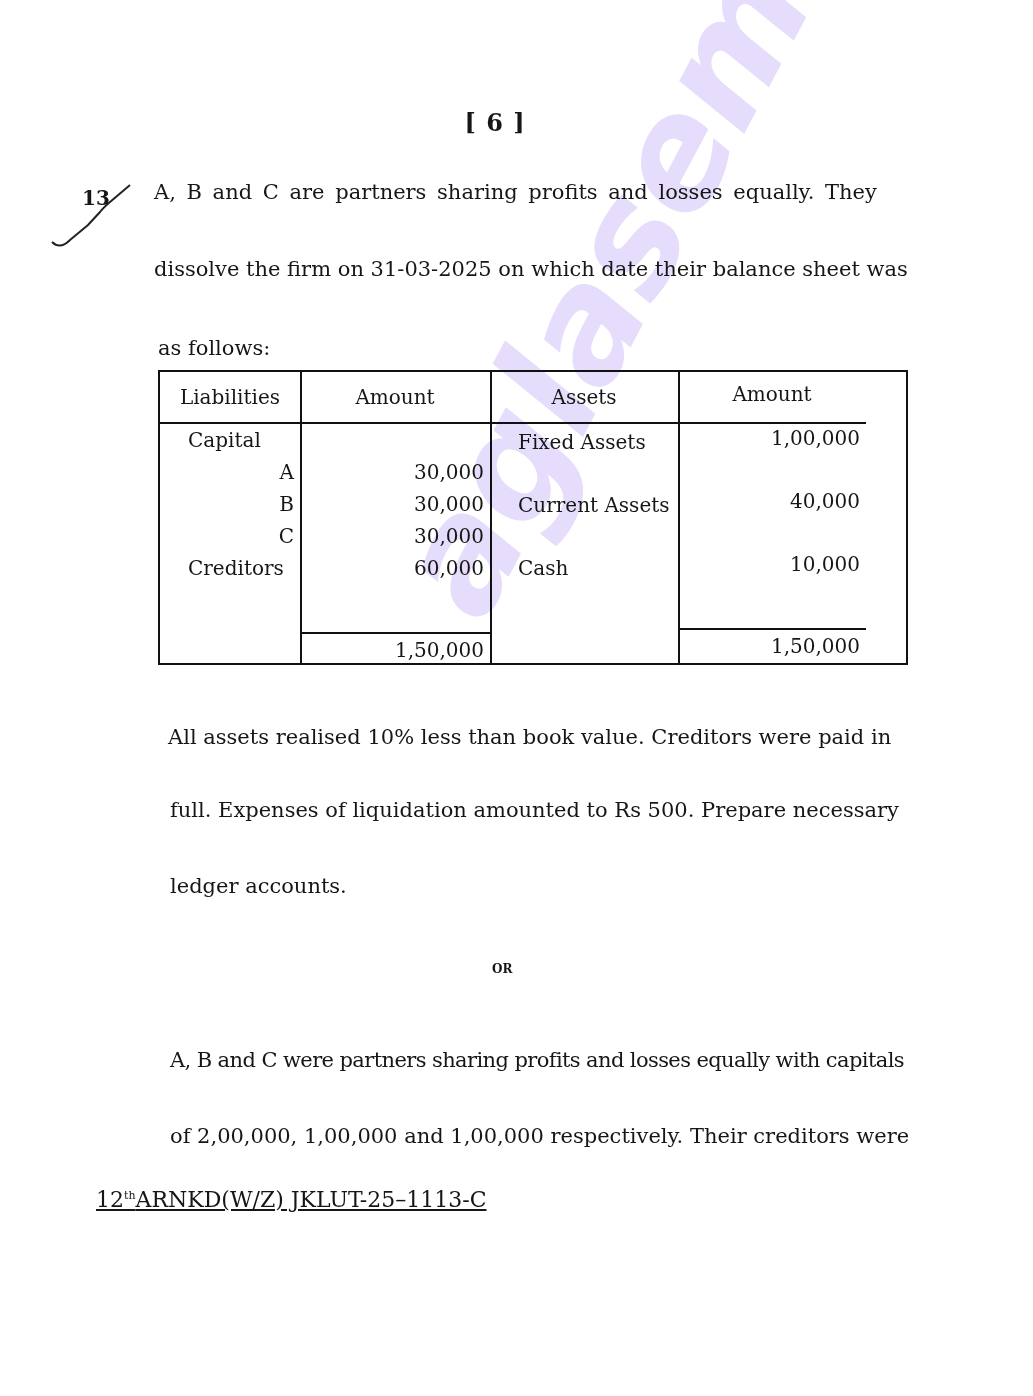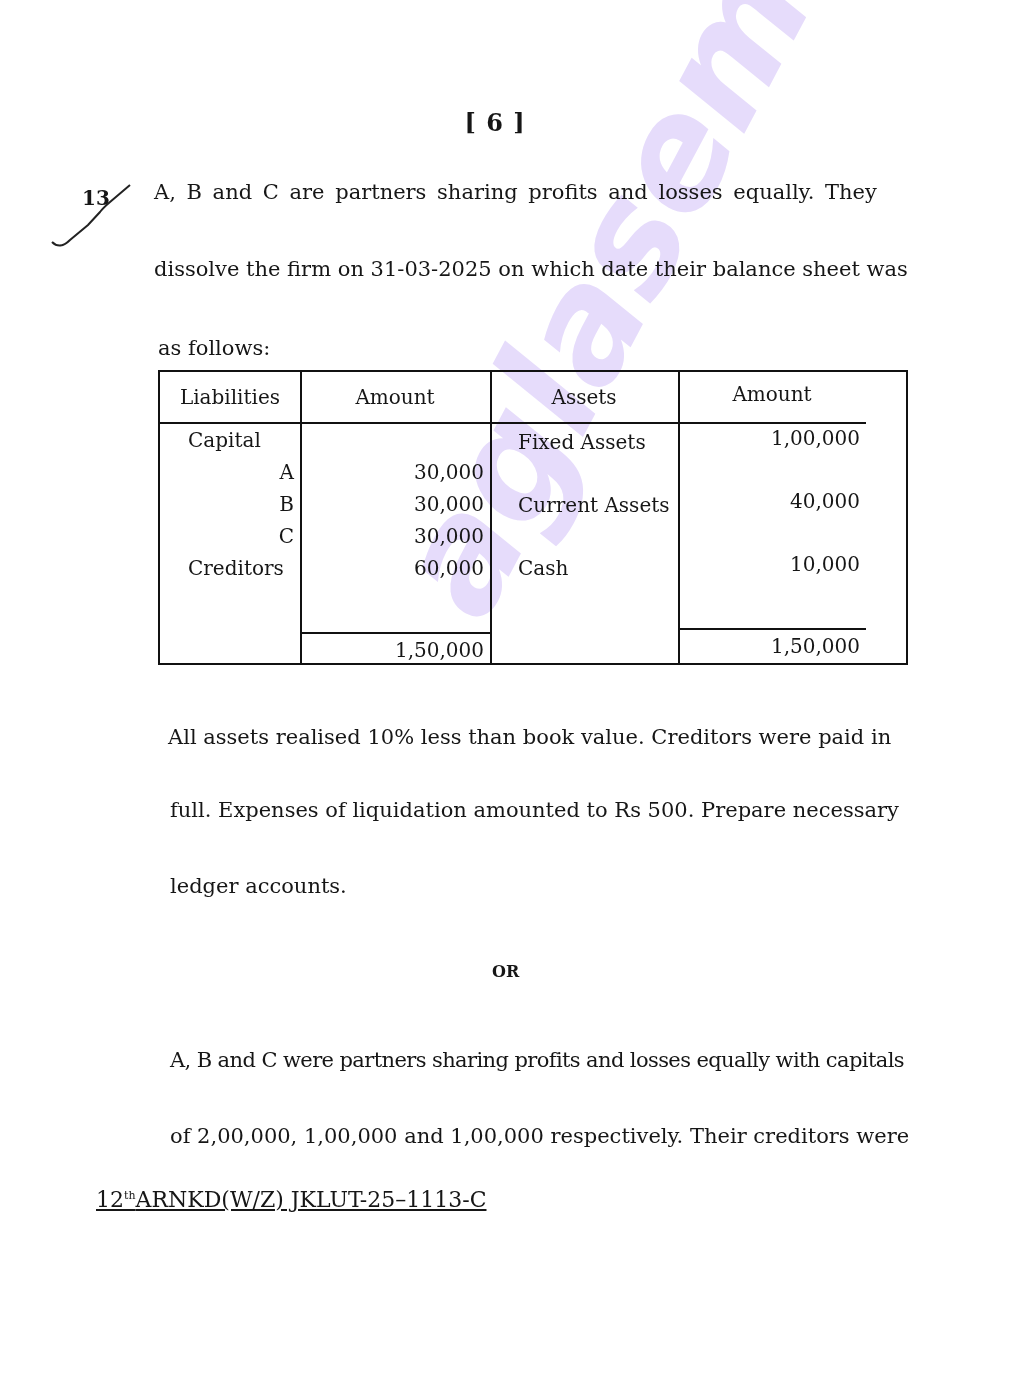--- a/index.html
+++ b/index.html
@@ -11,21 +11,21 @@
     .page-num { left: 0; width: 990px; top: 108px; text-align: center; font-size: 24px; font-weight: bold; letter-spacing: 1px; }
     .qnum { left: 82px; top: 186px; font-size: 20px; font-weight: bold; }
     .tick { left: 48px; top: 180px; width: 90px; height: 80px; }
     .para { font-size: 21px; line-height: 1; white-space: nowrap; }
     .p1 { left: 154px; top: 182px; word-spacing: 4px; }
     .p2 { left: 154px; top: 259px; }
     .p3 { left: 158px; top: 338px; }
     .p4 { left: 168px; top: 727px; }
     .p5 { left: 170px; top: 800px; }
     .p6 { left: 170px; top: 876px; }
-    .or { left: 492px; top: 962px; font-size: 16px; font-weight: bold; }
+    .or { left: 492px; top: 962px; font-size: 12px; font-weight: bold; }
     .p7 { left: 170px; top: 1050px; letter-spacing: -0.6px; }
     .p8 { left: 170px; top: 1126px; }
     .footer { left: 96px; top: 1187px; font-size: 22px; text-decoration: underline; }
     .footer sup { font-size: 11px; }
     .site { left: 930px; top: 1374px; font-family: Liberation Mono, monospace; font-size: 12px; color: #4c1d95; margin-top: 28px; }
 
     
     .bs { left: 158px; top: 370px; width: 750px; height: 295px; border: 2px solid #111; box-sizing: border-box; font-size: 20px; }
     .bs .col { position: absolute; top: 0; bottom: 0; border-right: 2px solid #111; }
     .bs .c1 { left: 0; width: 140px; }

